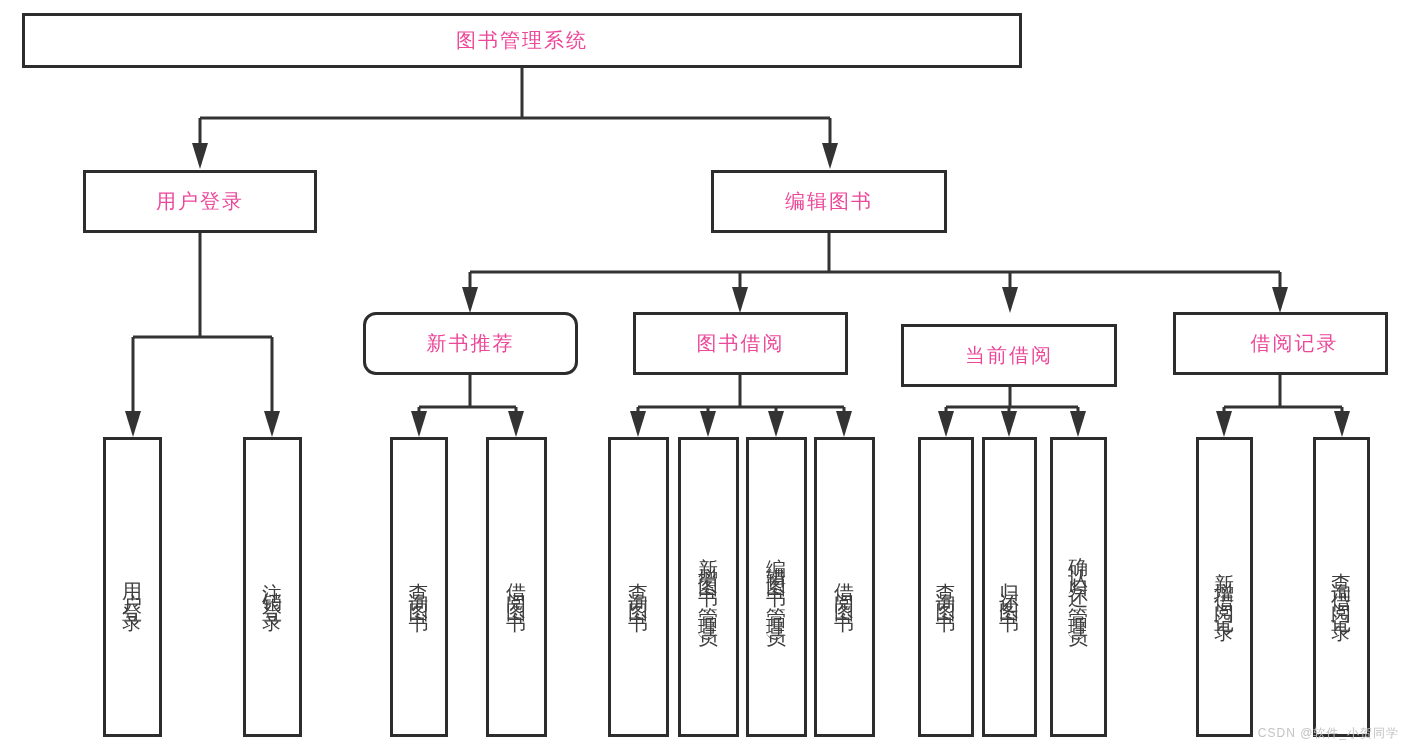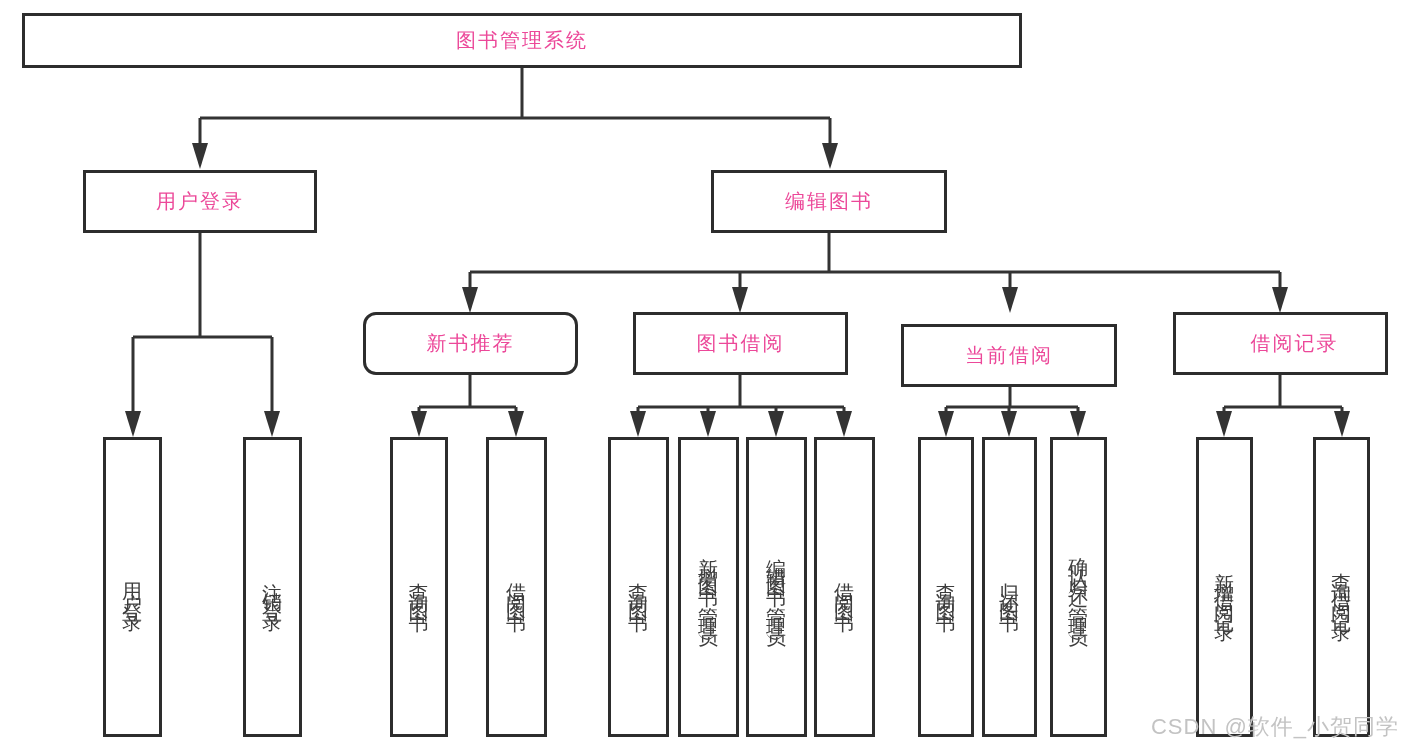--- a/index.html
+++ b/index.html
@@ -33,21 +33,21 @@
     writing-mode: vertical-rl;
     font-size: 20px;
     letter-spacing: 10px;
     color: #3d3d3d;
     line-height: 1;
   }
   .watermark {
     position: absolute;
     right: 6px;
     bottom: 5px;
-    font-size: 22px;
+    font-size: 12px;
     color: #c3c3c3;
     letter-spacing: 1px;
     z-index: 3;
     white-space: nowrap;
   }
 </style>
 </head>
 <body>
 
 <div class="stage">

